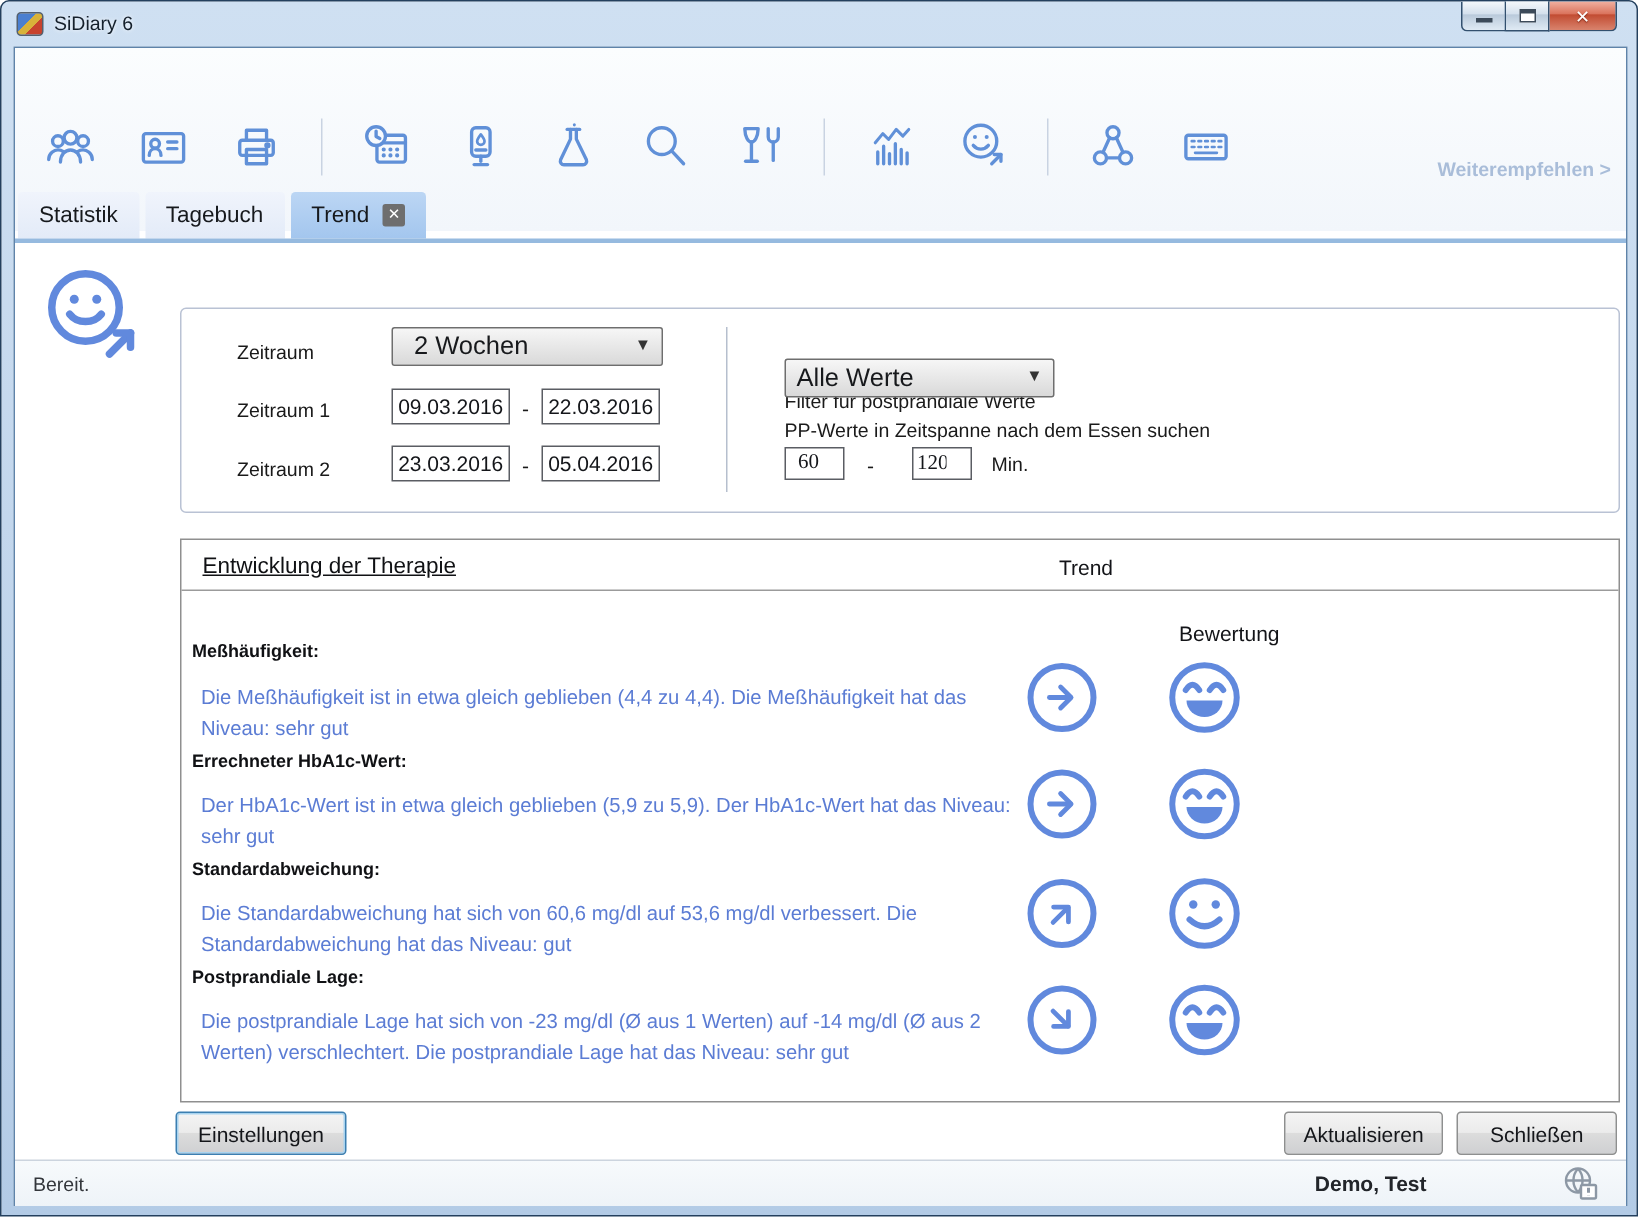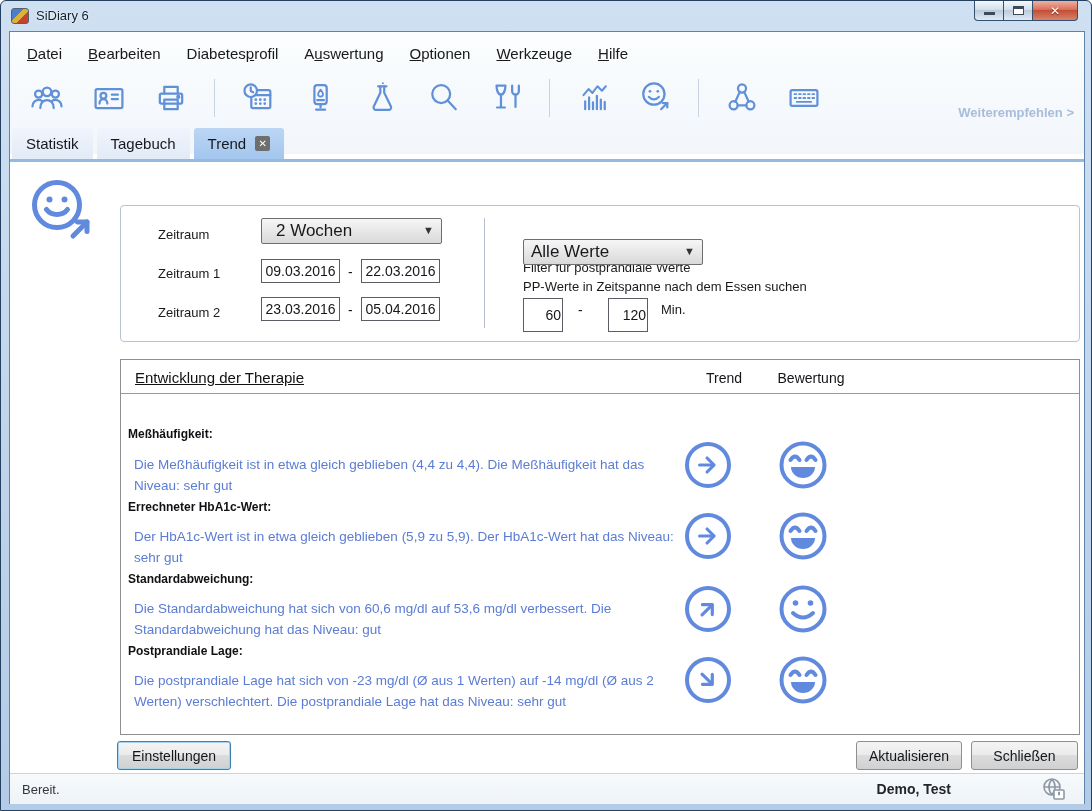--- a/index.html
+++ b/index.html
@@ -66,30 +66,30 @@
 
   .filter-body { position:absolute; left:110px; top:43px; width:960px; height:137px;
     border:1px solid #b9c2d4; border-radius:4px; background:#fff; }
   .flabel { position:absolute; font-size:13px; color:#1a1a1a; }
   .combo { position:absolute; height:26px; border:1px solid #6e6e6e; border-radius:2px;
     background:linear-gradient(#f6f6f6,#e9e9e9 45%,#d9d9d9); display:flex; align-items:center; }
   .combo .val { font-size:17px; color:#17191c; }
   .combo .caret { position:absolute; right:7px; top:5px; font-size:11px; color:#333; }
   .tinput { position:absolute; height:24px; border:1px solid #5a5d63; background:#fff; font-family:inherit;
     font-size:14px; color:#14161a; text-align:center; padding:0 2px; }
-  .tinput.num { height:34px; text-align:right; padding-right:1px; }
+  .tinput.num { height:22px; text-align:right; padding-right:16px;font-family:Liberation Serif, serif; }
   .dash { position:absolute; font-size:14px; color:#1a1a1a; }
   .vsep { position:absolute; left:363px; top:12px; width:1px; height:110px; background:#b6bfce; }
 
   
   .therapy { position:absolute; left:110px; top:197px; width:960px; height:376px; border:1px solid #8f8f8f; background:#fff; }
   .therapy-title { position:absolute; left:14px; top:9px; font-size:15px; color:#101114; text-decoration:underline; }
   .col-head { position:absolute; top:10px; font-size:14px; color:#131418; }
   .col-head.trend { left:572px; width:62px; text-align:center; }
-  .col-head.rating { left:648px; width:84px; text-align:center; }
+  .col-head.rating { left:648px; width:84px; text-align:right;margin-top:44px; }
   .therapy-divider { position:absolute; left:0; top:33px; right:0; height:1px; background:#9b9b9b; }
 
   .trow-title { position:absolute; left:7px; font-size:12px; font-weight:bold; color:#101114; }
   .trow-text { position:absolute; left:13px; width:548px; font-size:13.5px; line-height:21px; color:#5b7cd4; }
 
   .trend-circle { position:absolute; width:46px; height:46px; border:4px solid #6189dd; border-radius:50%;
     display:flex; align-items:center; justify-content:center; }
   .trend-circle svg { stroke:#6189dd; fill:none; stroke-width:3.4; stroke-linecap:round; stroke-linejoin:round; }
   .trend-circle[data-dir="up-right"] svg { transform:rotate(-45deg); }
   .trend-circle[data-dir="down-right"] svg { transform:rotate(45deg); }
@@ -129,29 +129,20 @@
         </div>
       <div class="win-btn close">
           <span>✕</span>
         </div>
     </div>
   </div>
 
   <div class="client">
     <div class="topchrome"></div>
 
-    <div class="menubar">
-      <span class="menu-item"><u>D</u>atei</span>
-      <span class="menu-item"><u>B</u>earbeiten</span>
-      <span class="menu-item">Diabetes<u>p</u>rofil</span>
-      <span class="menu-item">A<u>u</u>swertung</span>
-      <span class="menu-item"><u>O</u>ptionen</span>
-      <span class="menu-item"><u>W</u>erkzeuge</span>
-      <span class="menu-item"><u>H</u>ilfe</span>
-    </div>
 
     <div class="toolbar">
       <span class="tbtn">
         <svg width="38" height="38" viewBox="0 0 34 34">
           <circle cx="9.5" cy="13.5" r="3.2"></circle>
             <circle cx="24.5" cy="13.5" r="3.2"></circle>
             <circle cx="17" cy="11.5" r="3.8"></circle>
           <path d="M4 24.5 c0-4 3.4-5.8 5.5-5.8 1.2 0 2.3 .4 3.2 1.1"></path>
           <path d="M30 24.5 c0-4-3.4-5.8-5.5-5.8-1.2 0-2.3 .4-3.2 1.1"></path>
           <path d="M11 26 c0-4.6 3-7.2 6-7.2 s6 2.6 6 7.2"></path>

